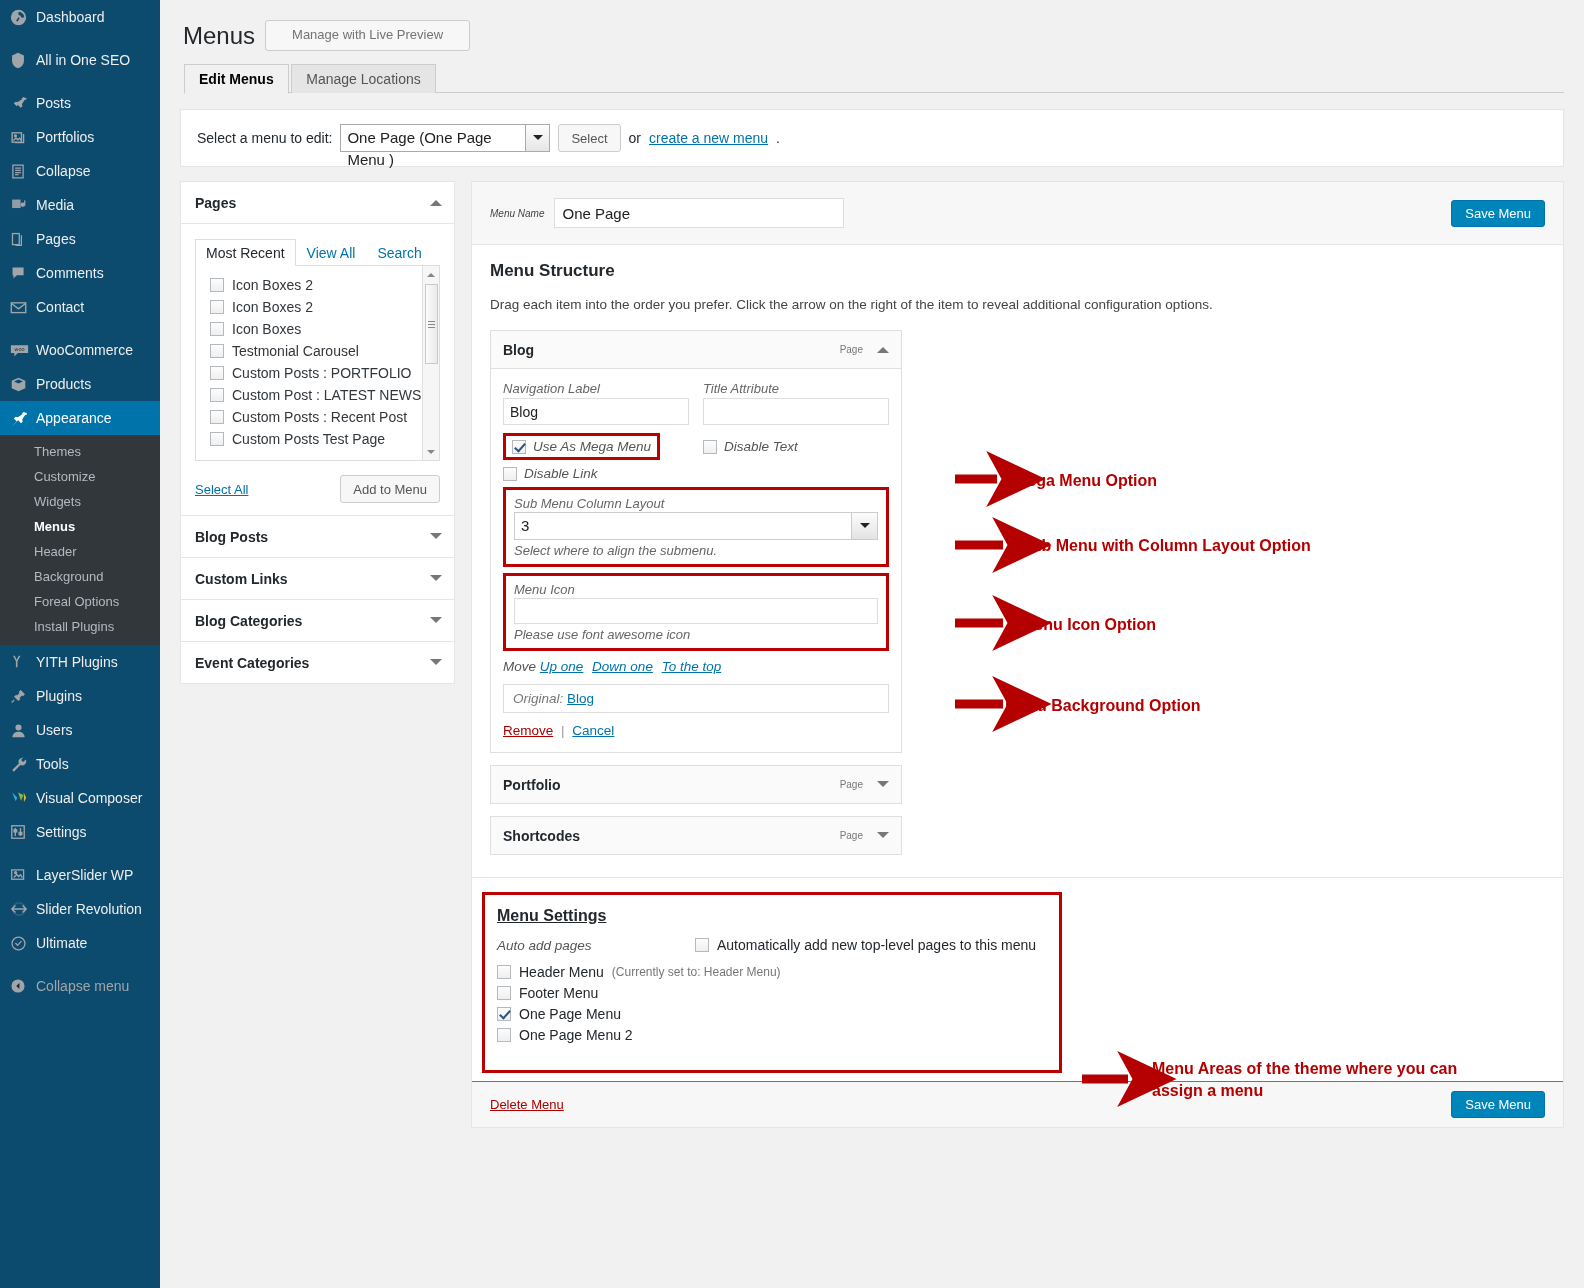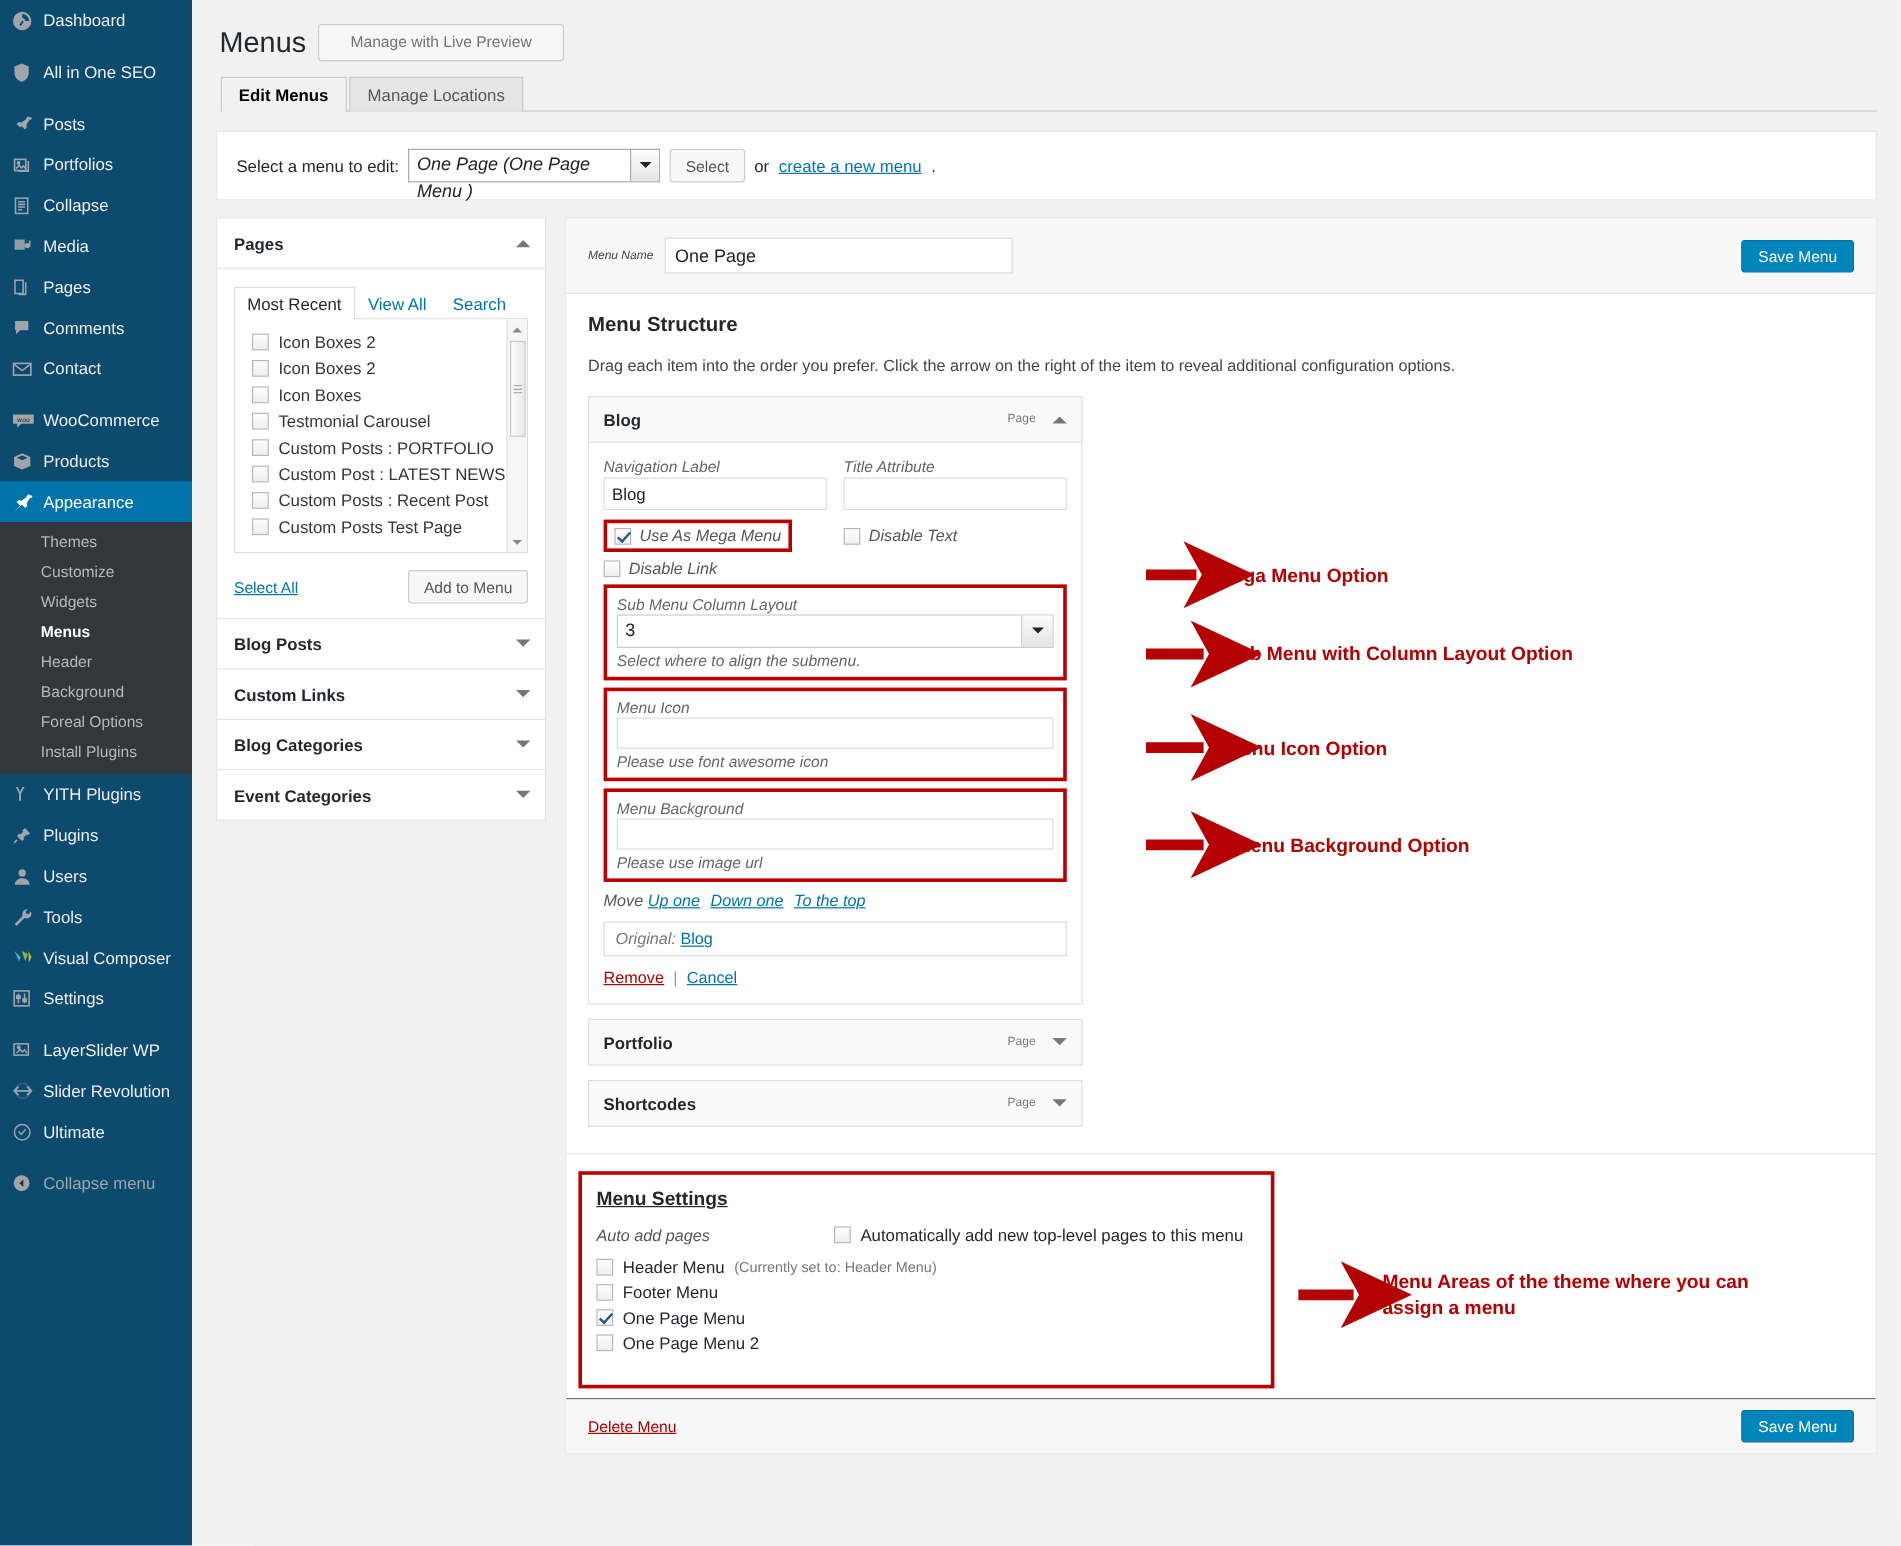--- a/index.html
+++ b/index.html
@@ -65,21 +65,21 @@
   
   .menu-select-box {
     background:#fff; border:1px solid #e5e5e5; margin-top:16px;
     padding:14px 16px; display:flex; align-items:center; gap:8px; font-size:14px;
   }
   .menu-select-box label { color:#23282d; }
   .sel-wrap { position:relative; display:inline-block; }
   select.winselect, .fake-select {
     font-family:"Liberation Sans", sans-serif; font-size:15px;
     height:28px; border:1px solid #aaa; background:#fff; padding:2px 28px 2px 6px;
-    -webkit-appearance:none; appearance:none; color:#222; cursor:pointer;font-style:italic;
+    -webkit-appearance:none; appearance:none; color:#222; cursor:pointer;
   }
   .sel-arrow {
     position:absolute; right:1px; top:1px; width:24px; height:26px;
     background:linear-gradient(#fdfdfd,#e6e6e6); border-left:1px solid #aaa;
     display:flex; align-items:center; justify-content:center; pointer-events:none;
   }
   .sel-arrow i { border:5px solid transparent; border-top-color:#222; margin-top:4px; display:block; }
   .btn-secondary {
     font-family:"Liberation Sans", sans-serif; font-size:13px;
     background:#f7f7f7; border:1px solid #ccc; border-radius:3px;
@@ -666,25 +666,20 @@
                 </span>
                 <div class="hint">Select where to align the submenu.</div>
               </div>
 
               <div class="opt-block">
                 <label>Menu Icon</label>
                 <input value="" style="">
                 <div class="hint">Please use font awesome icon</div>
               </div>
 
-              <div class="opt-block">
-                <label>Menu Background</label>
-                <input value="" style="">
-                <div class="hint">Please use image url</div>
-              </div>
 
               <div class="move-row">
                 <span>Move</span>
                 <a>Up one</a>
                 <a>Down one</a>
                 <a>To the top</a>
               </div>
 
               <div class="orig-row">
                 <span>Original:</span>
@@ -778,15 +773,15 @@
 
   <line x1="955" y1="704" x2="1003" y2="704" stroke="#b40000" stroke-width="9" marker-end="url(#ah)"></line>
 
   <line x1="1082" y1="1079" x2="1128" y2="1079" stroke="#b40000" stroke-width="9" marker-end="url(#ah)"></line>
 </svg>
 
 <div id="ann-labels" style="position:absolute;left:0;top:0;width:1584px;height:1288px;pointer-events:none;">
   <div class="ann-label" style="left:1014px;top:470px;">Mega Menu Option</div>
   <div class="ann-label" style="left:1021px;top:535px;">Sub Menu with Column Layout Option</div>
   <div class="ann-label" style="left:1021px;top:614px;">Menu Icon Option</div>
-  <div class="ann-label" style="left:1029px;top:695px;">Menu Background Option</div>
+  <div class="ann-label" style="left:1005px;top:695px;">Menu Background Option</div>
   <div class="ann-label" style="left:1152px;top:1058px;width:340px;">Menu Areas of the theme where you can assign a menu</div>
 </div>
 
 </body></html>

